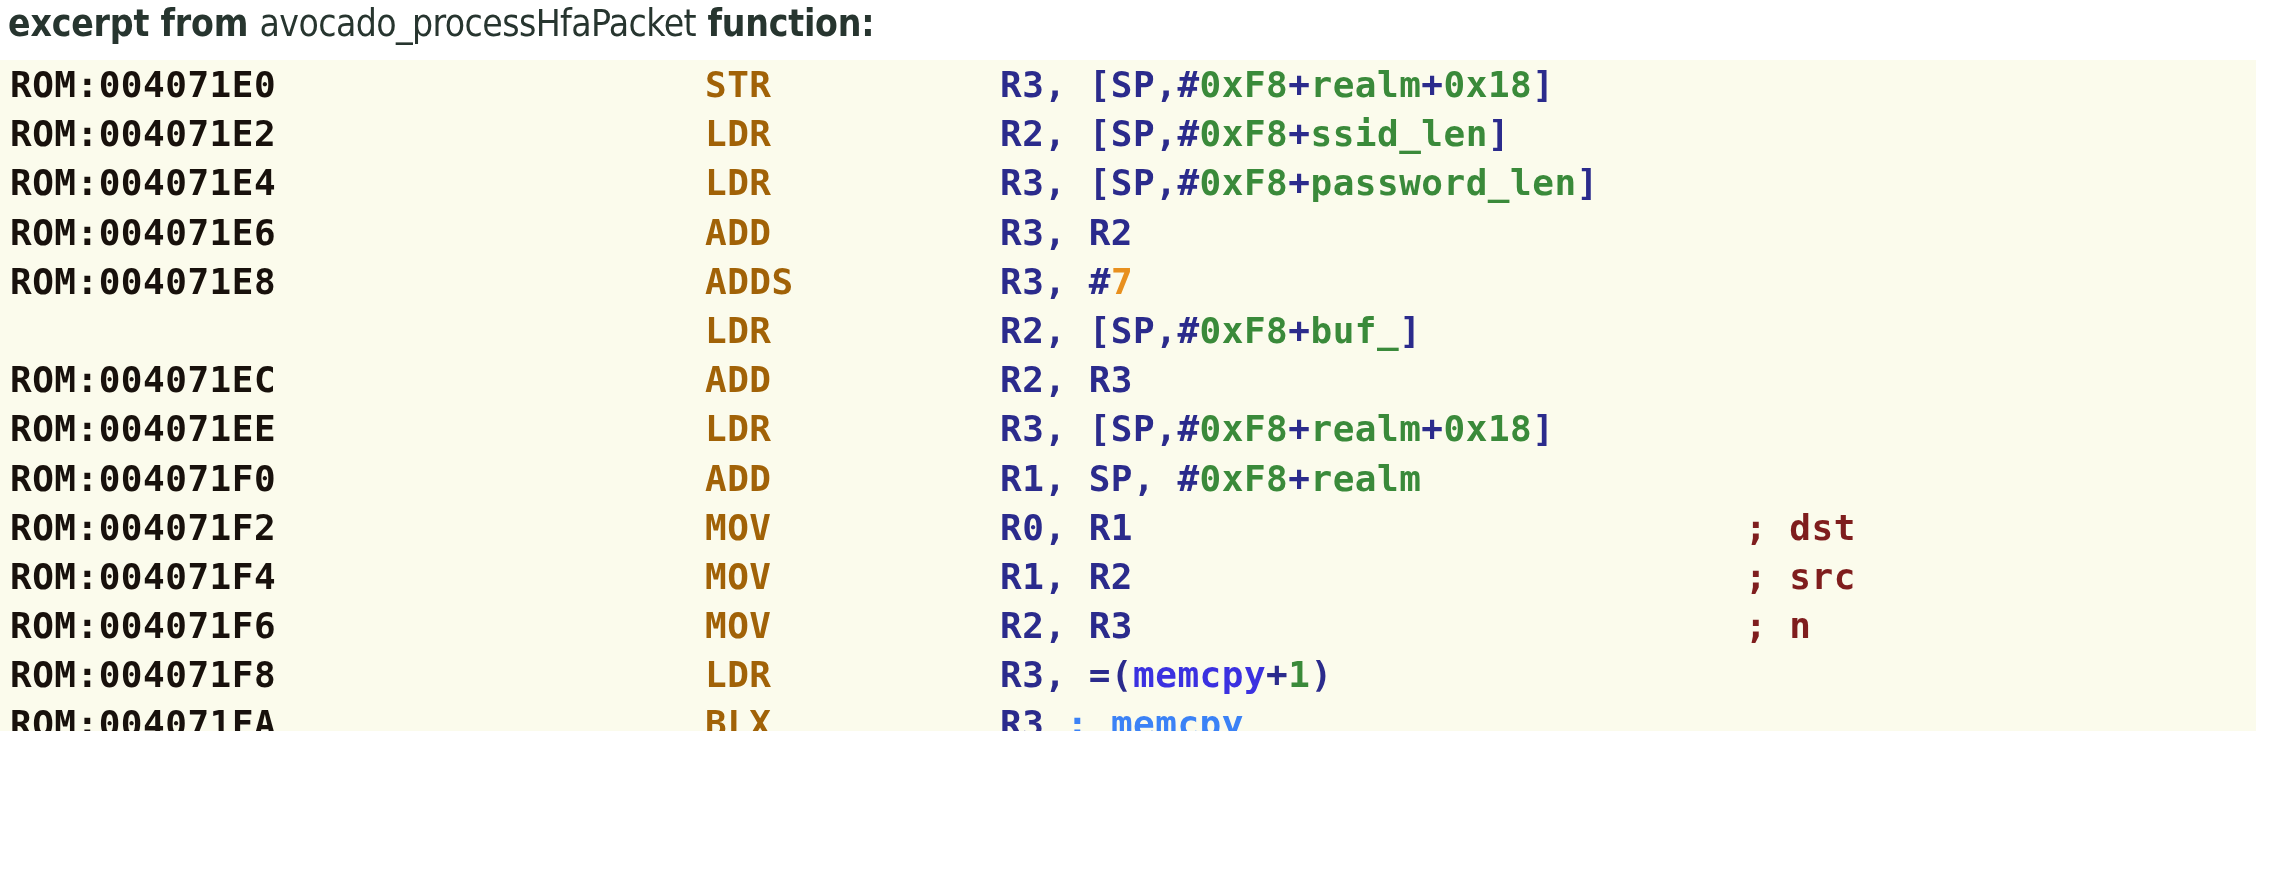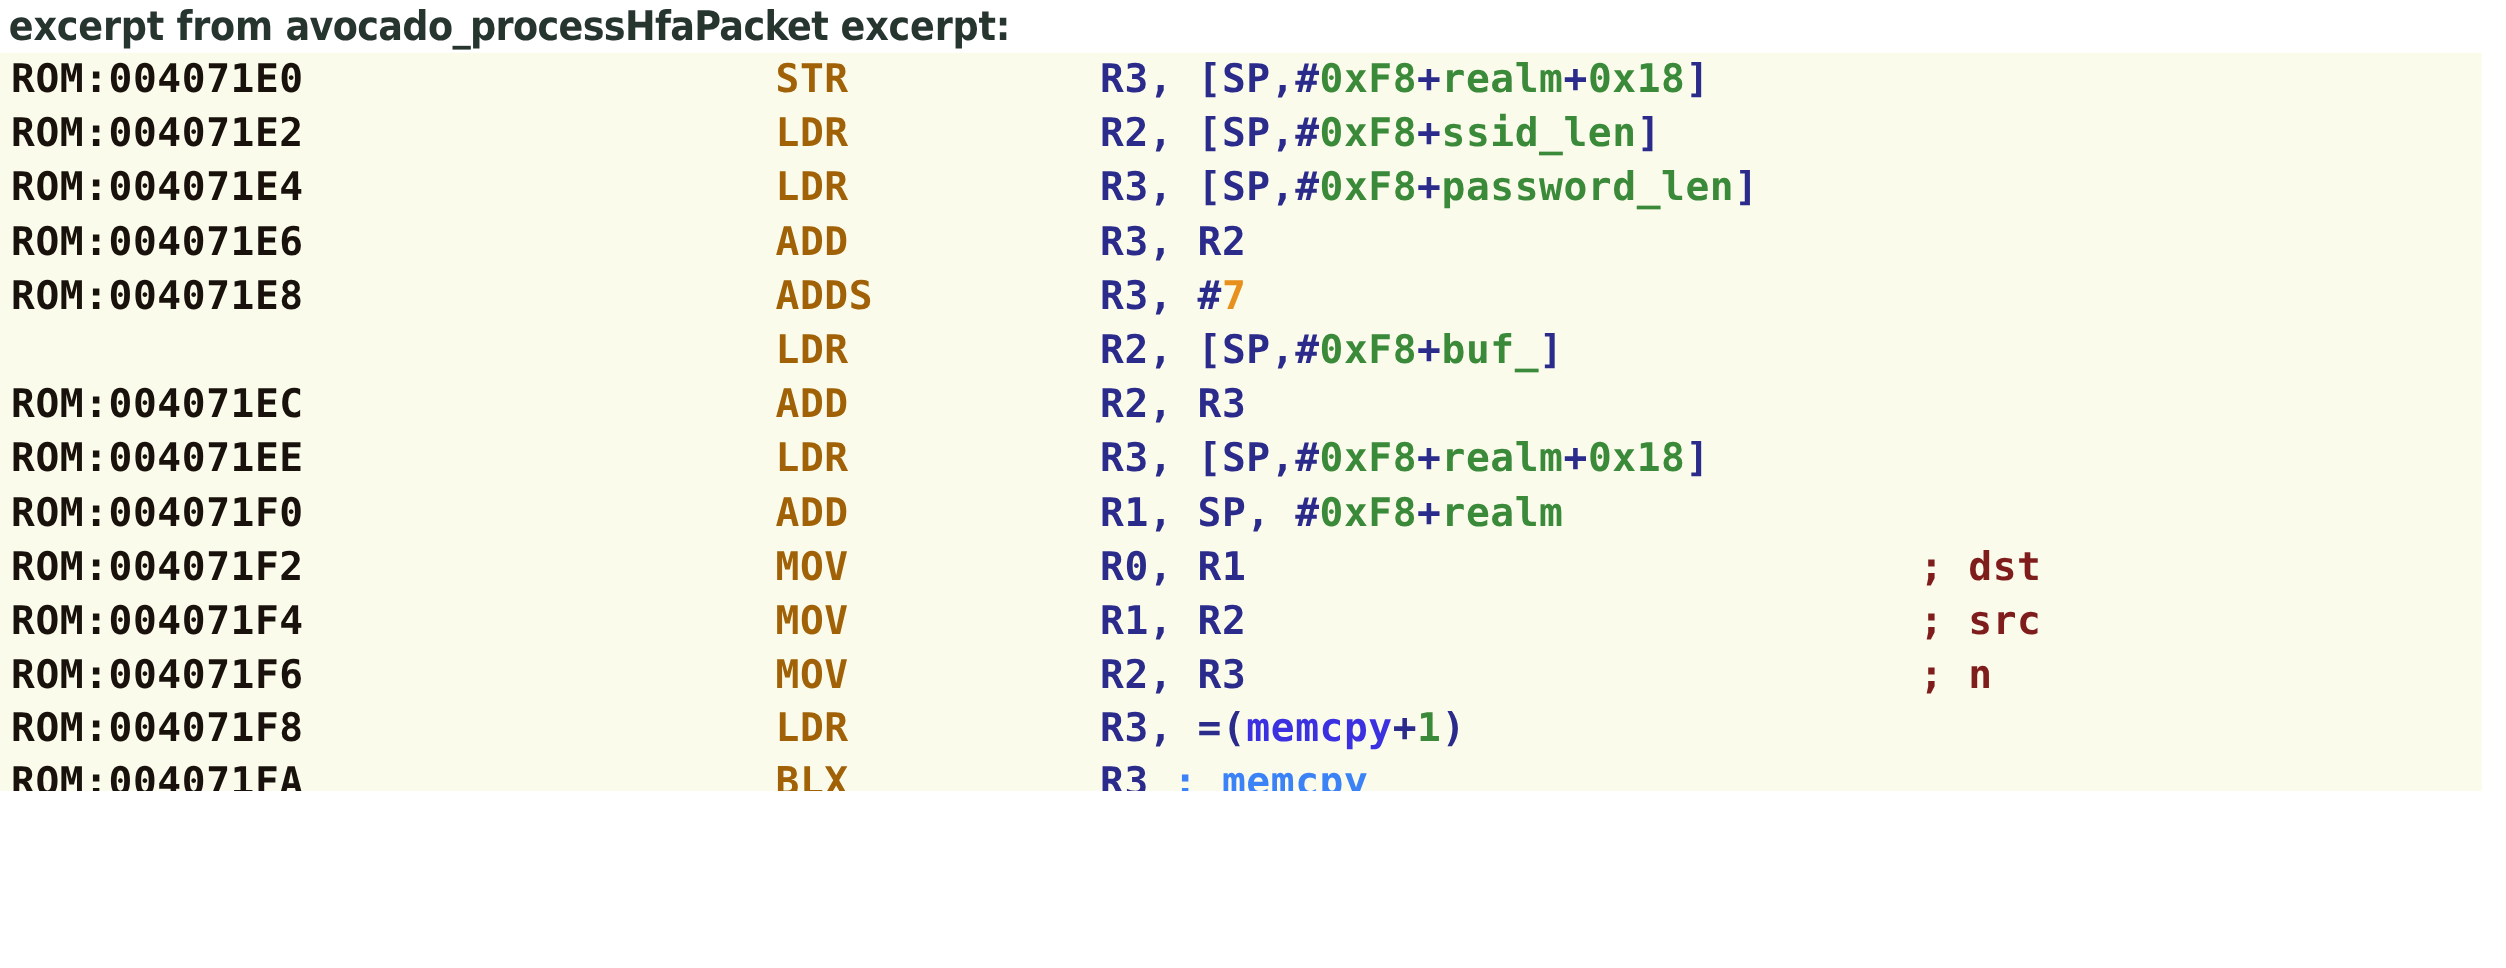--- a/index.html
+++ b/index.html
@@ -34,29 +34,29 @@
     font-stretch: condensed;
     color: #27352f;
     white-space: nowrap;
     letter-spacing: -0.2px;
   }
   .caption .lead,
   .caption .tail {
     font-weight: 700;
   }
   .caption .fnname {
-    font-weight: 700;
+    font-weight: 400;
     letter-spacing: -0.6px;
   }
 
   
   .disasm {
     position: absolute;
     left: 0px;
-    top: 48px;
+    top: 60px;
     width: 2256px;
     height: 671px;
     background: #fbfbec;
     overflow: hidden;
   }
 
   .row {
     position: relative;
     height: 49.2px;
     line-height: 49.2px;
@@ -97,21 +97,21 @@
   .t-num   { color: #e8901e; }  
   .t-name  { color: #3b31e0; }  
   .t-cmt   { color: #3b82f6; }  
 </style>
 </head>
 <body>
 
 <div id="page">
 
   <div class="caption">
-    <span class="lead">excerpt from </span><span class="fnname">avocado_processHfaPacket</span><span class="tail"> excerpt:</span>
+    <span class="lead">excerpt from </span><span class="fnname">avocado_processHfaPacket</span><span class="tail"> function:</span>
   </div>
 
   <div class="disasm" id="disasm">
       <div class="row"><span class="col-addr">ROM:004071E0</span><span class="col-mnem">STR</span><span class="col-ops"><span class="t-reg">R3, [SP,#</span><span class="t-sym">0xF8</span><span class="t-reg">+</span><span class="t-sym">realm</span><span class="t-reg">+</span><span class="t-sym">0x18</span><span class="t-reg">]</span></span></div>
       <div class="row"><span class="col-addr">ROM:004071E2</span><span class="col-mnem">LDR</span><span class="col-ops"><span class="t-reg">R2, [SP,#</span><span class="t-sym">0xF8</span><span class="t-reg">+</span><span class="t-sym">ssid_len</span><span class="t-reg">]</span></span></div>
       <div class="row"><span class="col-addr">ROM:004071E4</span><span class="col-mnem">LDR</span><span class="col-ops"><span class="t-reg">R3, [SP,#</span><span class="t-sym">0xF8</span><span class="t-reg">+</span><span class="t-sym">password_len</span><span class="t-reg">]</span></span></div>
       <div class="row"><span class="col-addr">ROM:004071E6</span><span class="col-mnem">ADD</span><span class="col-ops"><span class="t-reg">R3, R2</span></span></div>
       <div class="row"><span class="col-addr">ROM:004071E8</span><span class="col-mnem">ADDS</span><span class="col-ops"><span class="t-reg">R3, #</span><span class="t-num">7</span></span></div>
       <div class="row"><span class="col-mnem">LDR</span><span class="col-ops"><span class="t-reg">R2, [SP,#</span><span class="t-sym">0xF8</span><span class="t-reg">+</span><span class="t-sym">buf_</span><span class="t-reg">]</span></span></div>
       <div class="row"><span class="col-addr">ROM:004071EC</span><span class="col-mnem">ADD</span><span class="col-ops"><span class="t-reg">R2, R3</span></span></div>

